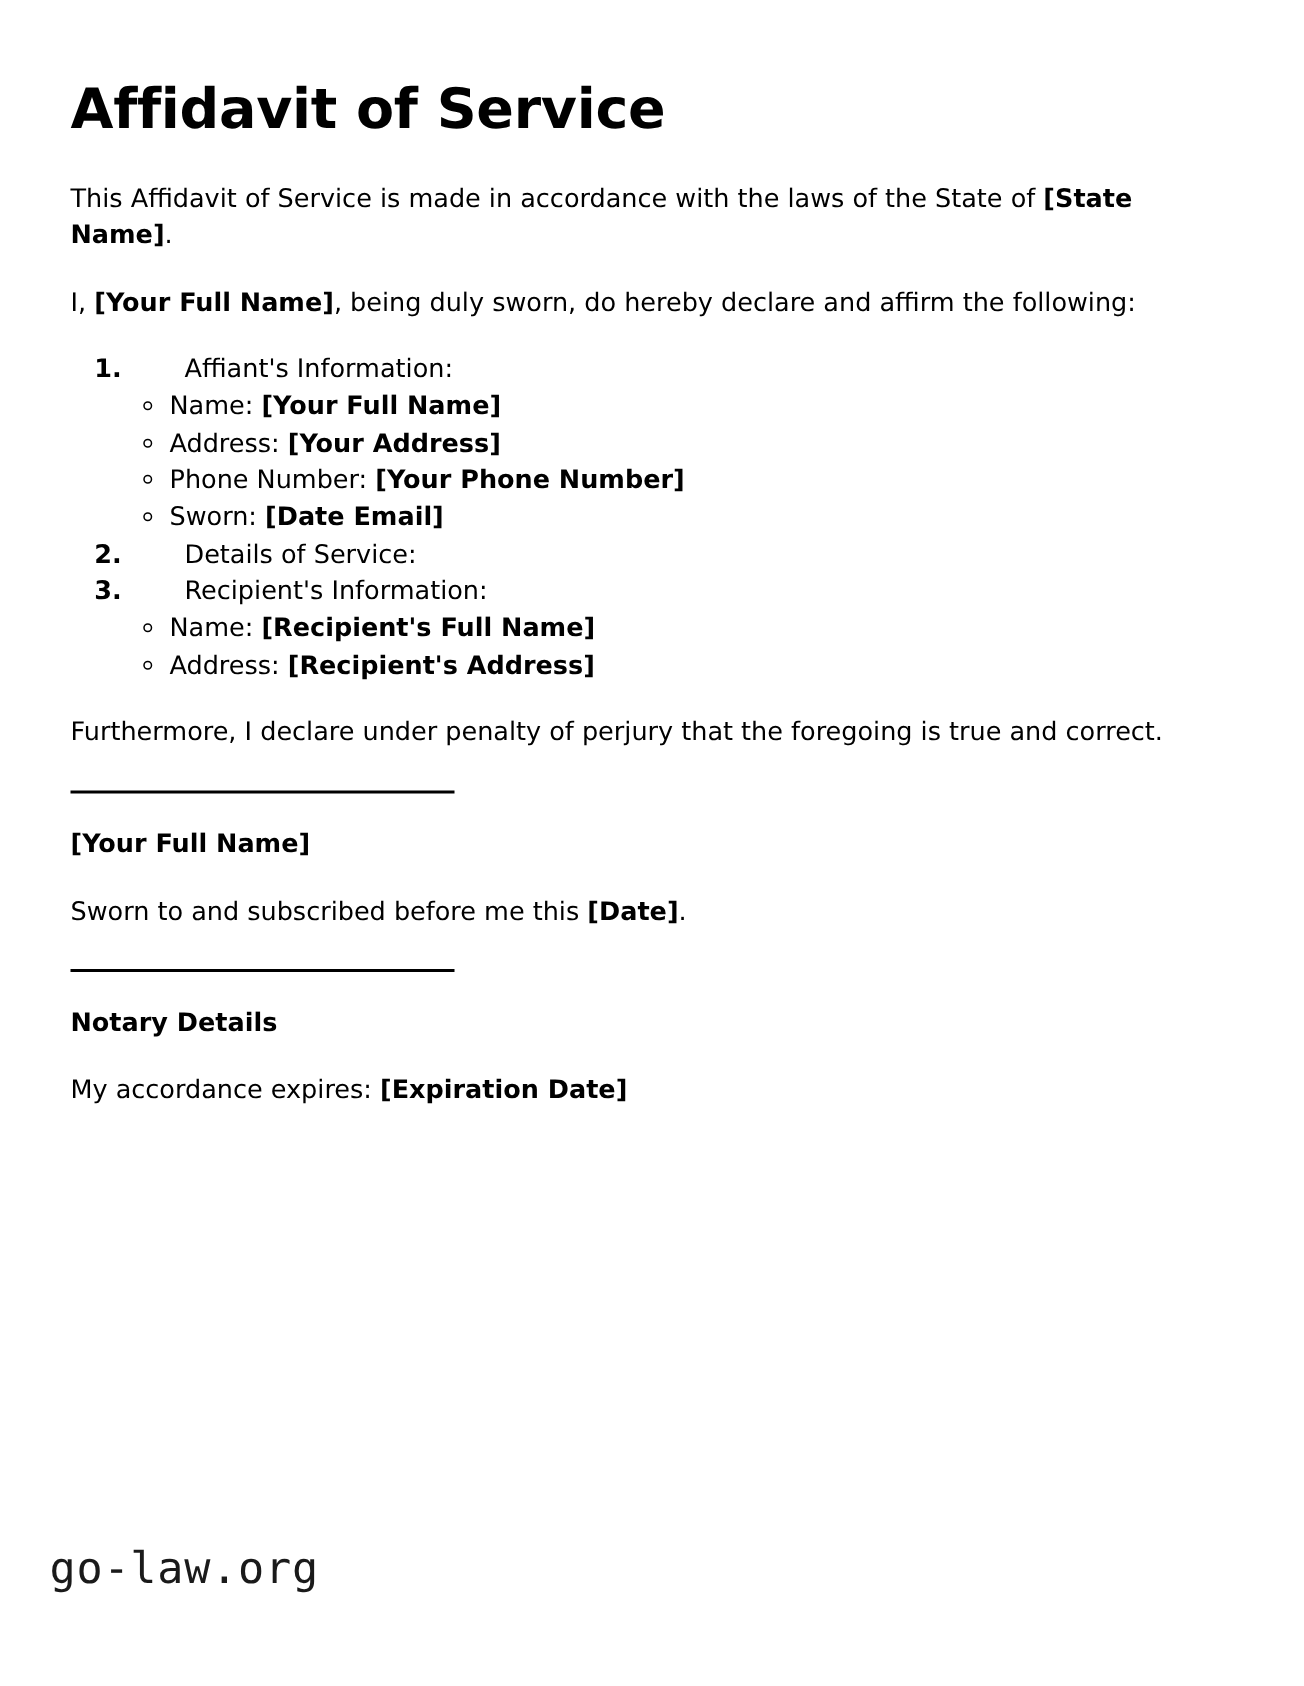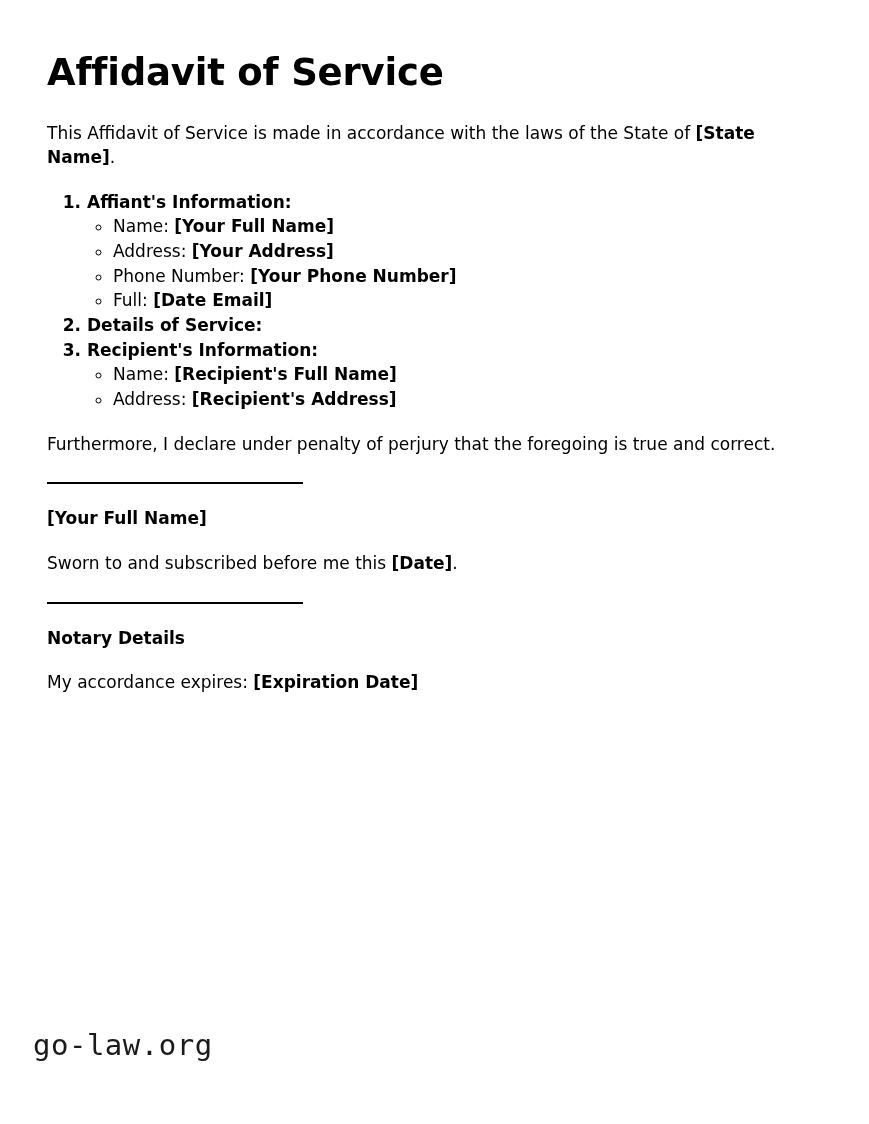--- a/index.html
+++ b/index.html
@@ -59,21 +59,22 @@
     line-height: 1.45;
   }
 
   ol.main-list > li {
     margin: 0;
     padding: 0;
     font-weight: bold;
   }
 
   ol.main-list > li > .item-label {
-    font-weight: bold;
+    font-weight: normal;
+    margin-left: 36px;
   }
 
   ul.sub-list {
     list-style-type: circle;
     margin: 0;
     padding-left: 26px;
     font-weight: normal;
   }
 
   ul.sub-list > li {
@@ -116,30 +117,31 @@
 </head>
 <body>
 
 <div class="page">
   <div class="content">
 
     <h1 class="doc-title">Affidavit of Service</h1>
 
     <p class="para"><span>This Affidavit of Service is made in accordance with the laws of the State of </span><b>[State Name]</b><span>.</span></p>
 
+    <p class="para"><span>I, </span><b>[Your Full Name]</b><span>, being duly sworn, do hereby declare and affirm the following:</span></p>
 
     <ol class="main-list">
 
       <li>
         <span class="item-label">Affiant's Information:</span>
         <ul class="sub-list">
           <li><span>Name: </span><b>[Your Full Name]</b></li>
           <li><span>Address: </span><b>[Your Address]</b></li>
           <li><span>Phone Number: </span><b>[Your Phone Number]</b></li>
-          <li><span>Full: </span><b>[Date Email]</b></li>
+          <li><span>Sworn: </span><b>[Date Email]</b></li>
         </ul>
       </li>
 
       <li>
         <span class="item-label">Details of Service:</span>
       </li>
 
       <li>
         <span class="item-label">Recipient's Information:</span>
         <ul class="sub-list">

